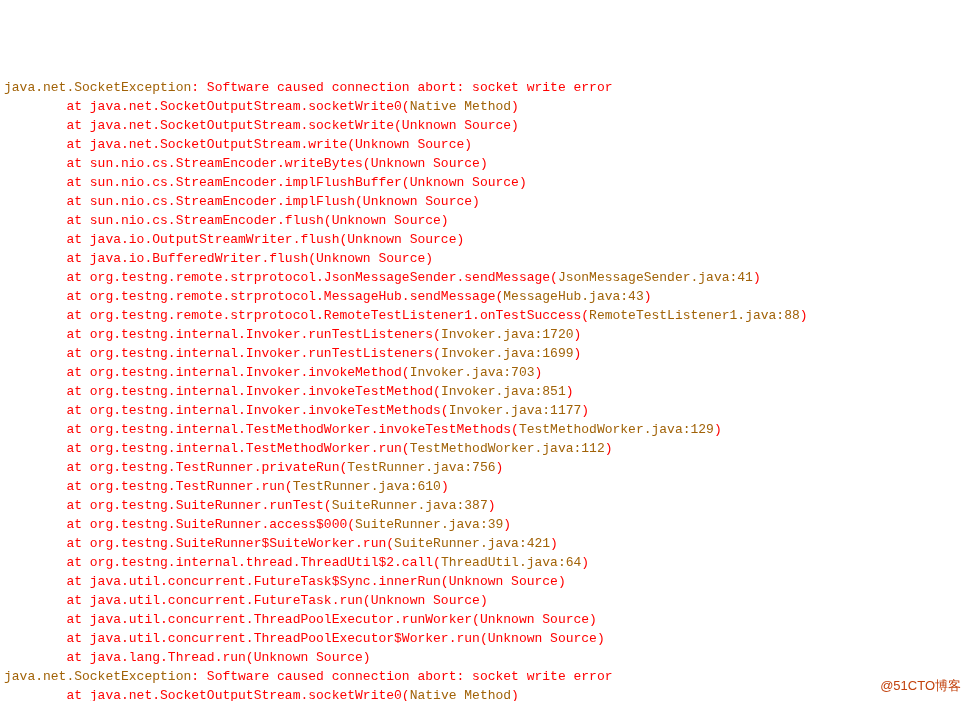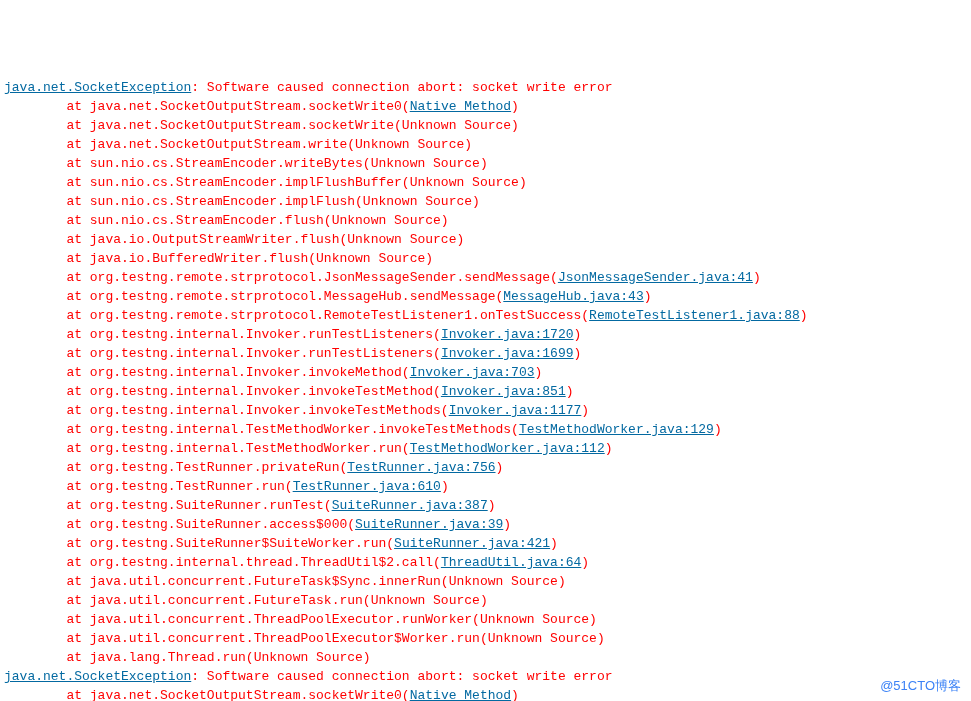--- a/index.html
+++ b/index.html
@@ -17,30 +17,29 @@
     padding: 2px 4px;
     box-sizing: border-box;
     white-space: pre;
     position: relative;
   }
   .line {
     white-space: pre;
   }
   .red { color: #ff0000; margin-top: 15px; }
   .link {
-    color: #0369a1;
-    text-decoration: underline;
+    color: #a16207;
     cursor: pointer;
   }
   #stack-container { }
   .watermark {
     position: absolute;
     right: 10px;
     bottom: 6px;
-    color: #3b82f6;
+    color: #c2410c;
     font-family: Arial, sans-serif;
     font-size: 13px;
     pointer-events: none;
   }
 </style>
 </head>
 <body>
 
 
 

